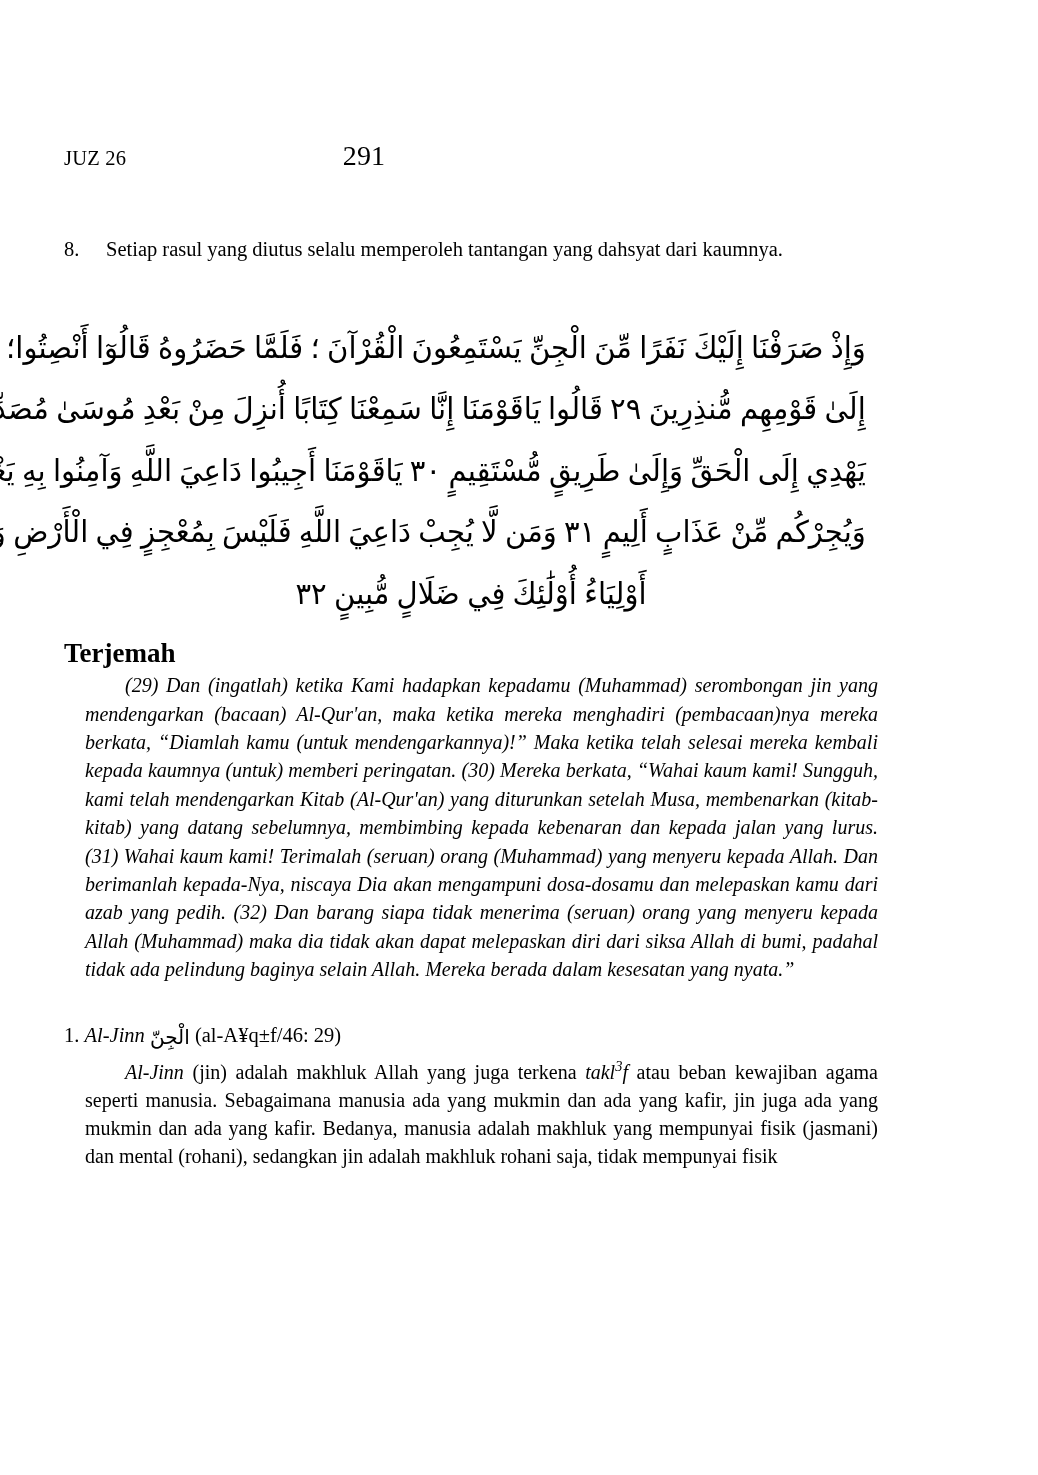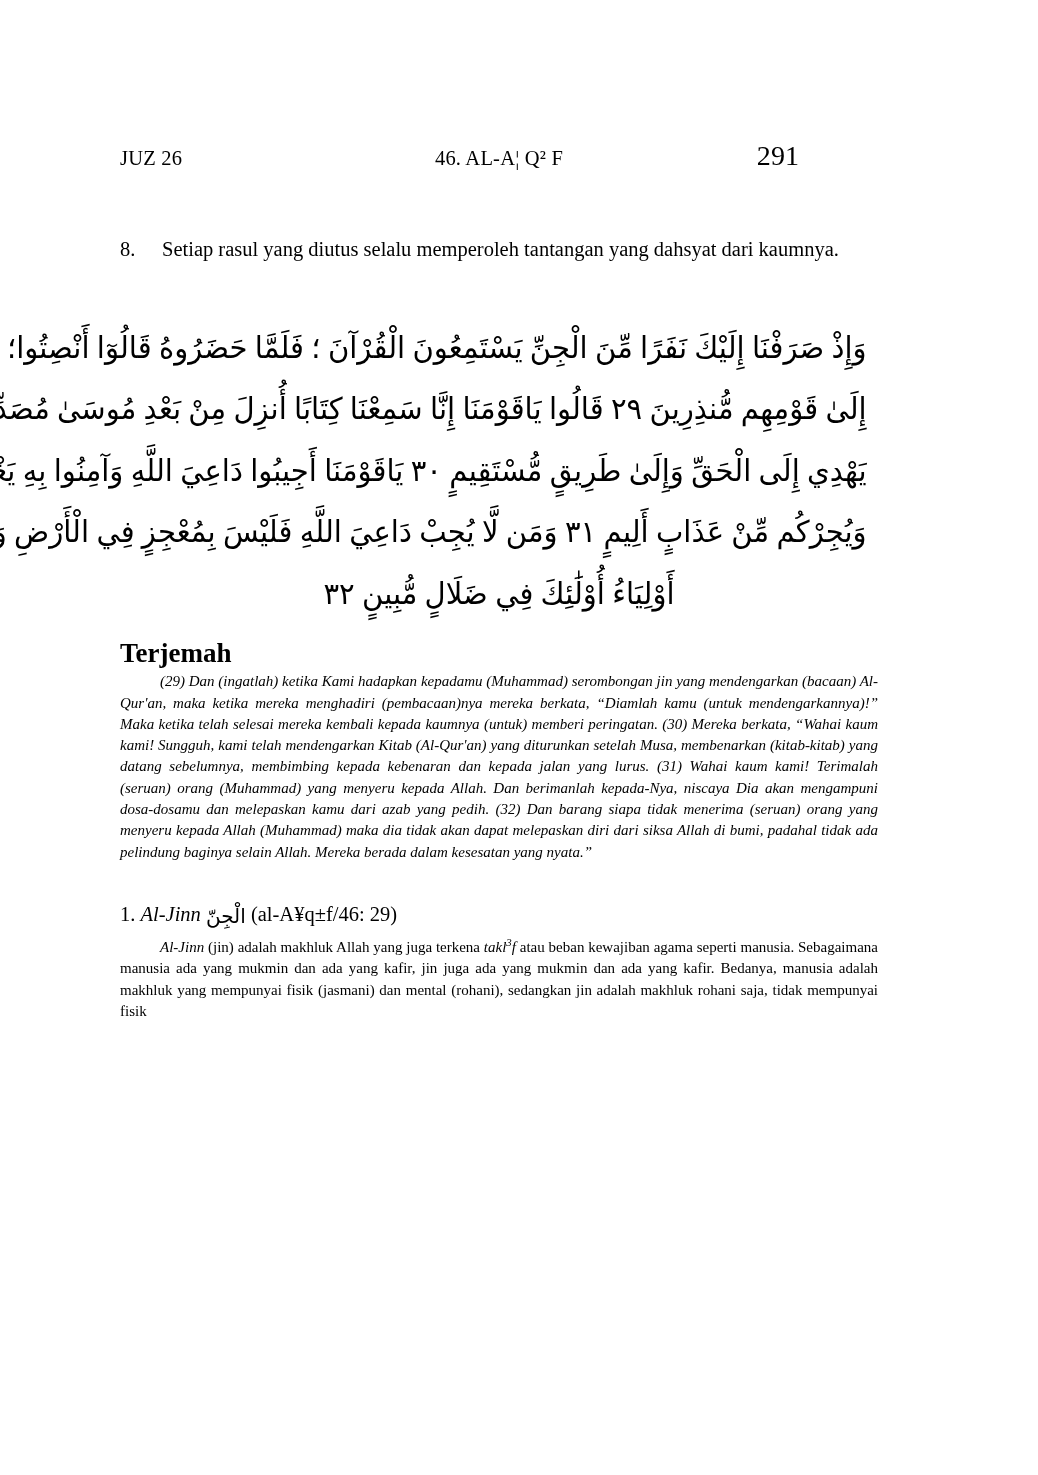--- a/index.html
+++ b/index.html
@@ -13,21 +13,21 @@
     font-family: "Liberation Serif", serif;
     color: #000000;
     position: relative;
     overflow: hidden;
   }
   .page {
     position: relative;
     width: 1038px;
     height: 1475px;
     box-sizing: border-box;
-    padding: 140px 160px 0 120px;
+    padding: 140px 160px 0 64px;
   }
   
   .runhead {
     display: flex;
     align-items: baseline;
     font-size: 20.5px;
     letter-spacing: 0.2px;
     margin-bottom: 62px;
   }
   .runhead .juz {
@@ -86,24 +86,25 @@
     white-space: nowrap;
     transform: scaleX(0.97);
   }
   
   .subhead {
     font-weight: bold;
     font-size: 27px;
     margin: 6px 0 2px 0;
   }
   .para {
-    font-size: 15px;
+    font-size: 20px;
     line-height: 1.42;
     text-align: justify;
     text-justify: inter-word;
+    margin-left: 21px;
   }
   .para.italic {
     font-style: italic;
   }
   .indent {
     text-indent: 40px;
   }
   .vocab-entry {
     font-size: 20.5px;
     line-height: 1.5;
@@ -121,21 +122,20 @@
   .sup { font-size: 0.72em; vertical-align: super; }
   .gap-md { height: 22px; }
 </style>
 </head>
 <body>
 
 <div class="page">
 
   <div class="runhead">
     <div class="juz">JUZ 26</div>
-    <div class="surah">46. AL-A¦ Q² F</div>
     <div class="pageno">291</div>
   </div>
 
   <div class="numitem">
     <div class="num">8.</div>
     <div class="txt">Setiap rasul yang diutus selalu memperoleh tantangan yang dahsyat dari kaumnya.</div>
   </div>
 
 
   <div class="arabic">

